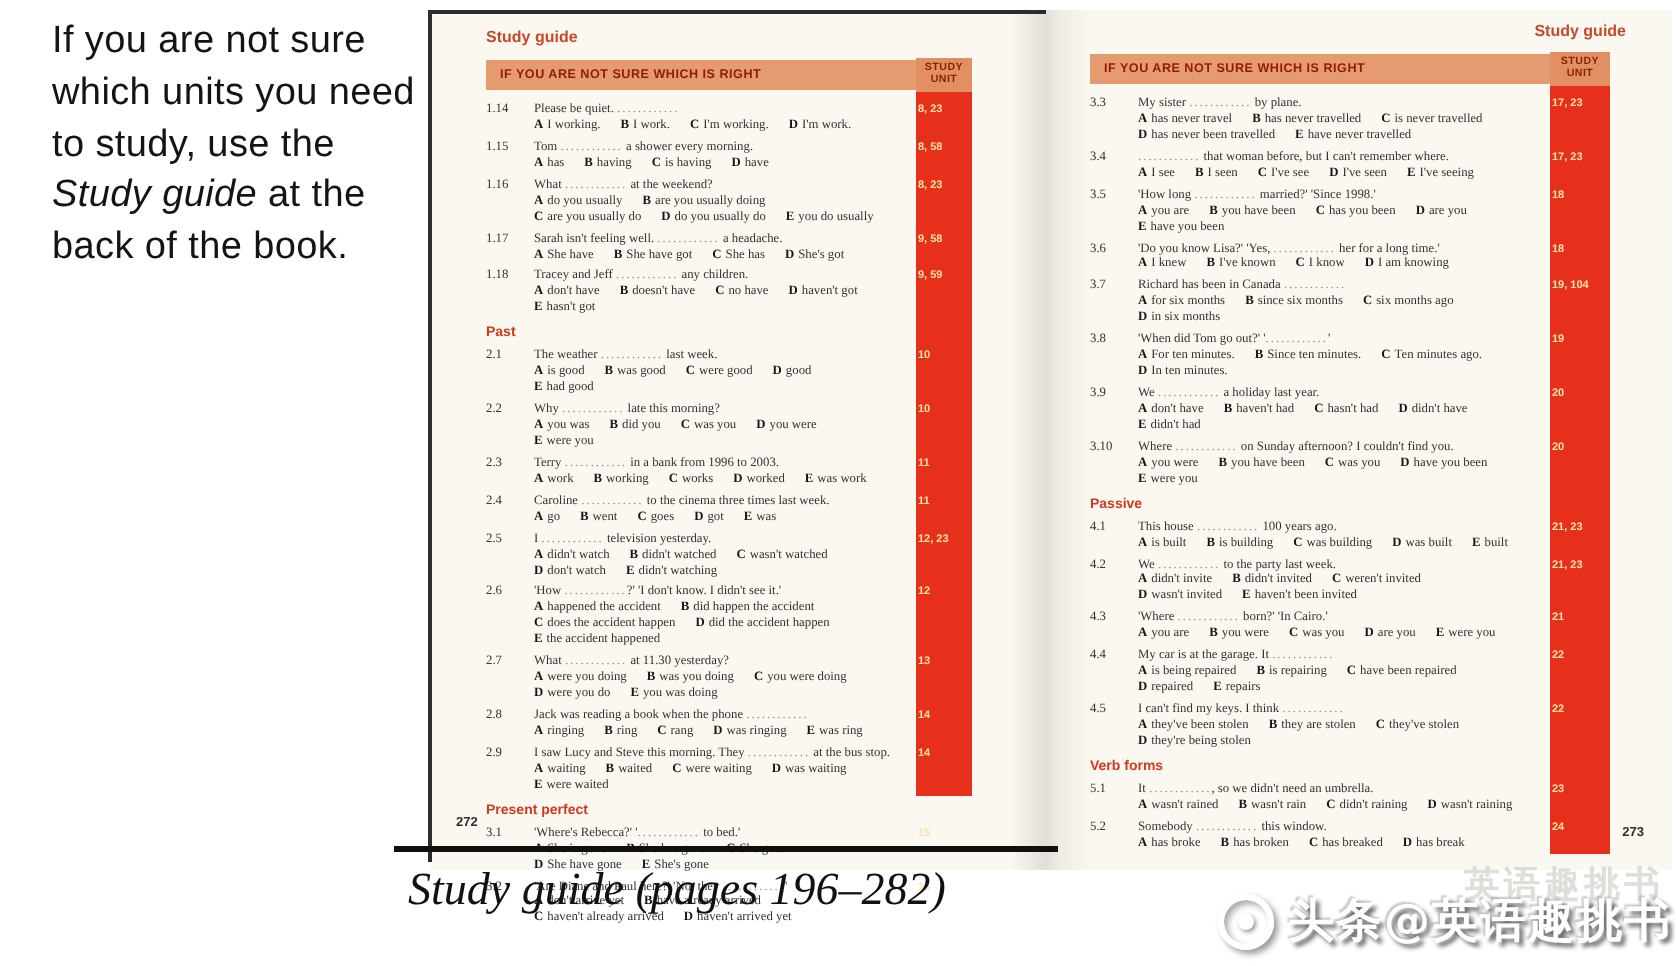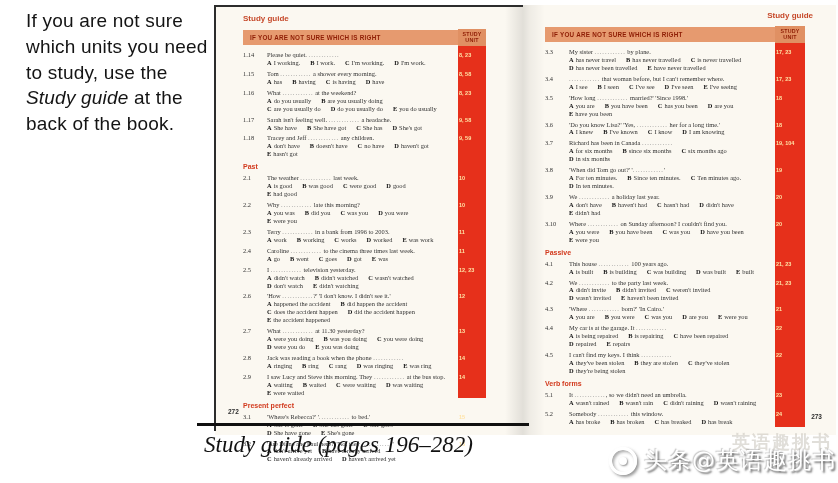--- a/index.html
+++ b/index.html
@@ -92,21 +92,21 @@
   }
   .wm-logo{
     width:22px;height:22px;border-radius:50%;border:3px solid #fff;position:relative;flex:none;
     box-shadow:2px 2px 3px rgba(70,70,70,.55), inset 2px 2px 3px rgba(70,70,70,.45);
   }
   .wm-logo span{
     position:absolute;left:7px;top:7px;width:8px;height:8px;border-radius:50%;background:#fff;
     box-shadow:1px 1px 2px rgba(70,70,70,.6);
   }
   .wm-text{
-    font-family:"DejaVu Sans",sans-serif;font-weight:normal;font-size:23px;color:#fff;
+    font-family:"DejaVu Sans",sans-serif;font-weight:bold;font-size:23px;color:#fff;
     text-shadow:2px 2px 2px rgba(75,75,75,.8), -1px -1px 1px rgba(130,130,130,.45);
     letter-spacing:1px;
   }
 </style>
 </head>
 <body>
 
 <div class="intro"><span>If you are not sure which units you need to study, use the </span><i>Study guide</i><span> at the back of the book.</span></div>
 
 <div class="book">

